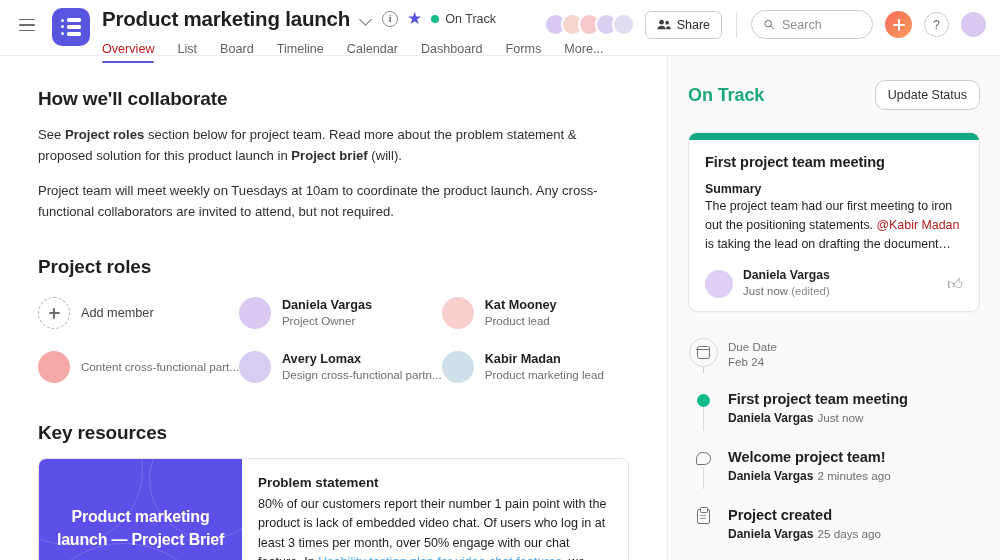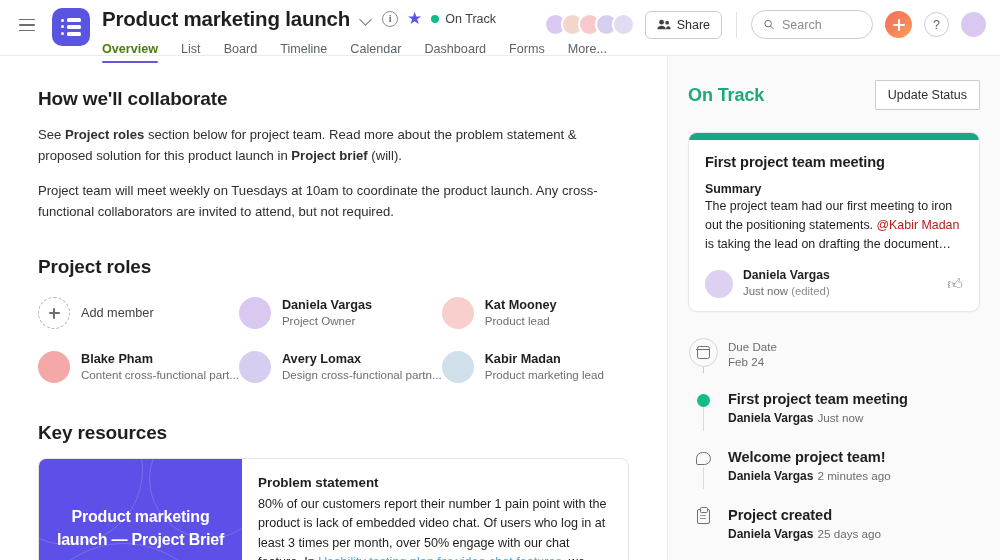--- a/index.html
+++ b/index.html
@@ -42,21 +42,21 @@
   .star-ic { font-size: 17px; color: #5a55e0; line-height: 16px; cursor: pointer; }
   .status-pill { display: flex; align-items: center; gap: 6px; cursor: pointer; }
   .status-dot { width: 8px; height: 8px; border-radius: 50%; background: #14bb8a; }
   .status-text { font-size: 12.5px; color: #3f4144; font-weight: 400; }
 
   .tabs { display: flex; gap: 0; margin-top: 5px; }
   .tab {
     font-size: 12.6px; color: #5f6366; padding: 5px 12px 7px 0; margin-right: 11px;
     cursor: pointer; position: relative; white-space: nowrap;
   }
-  .tab.active { color: #4d7c0f; font-weight: 700; }
+  .tab.active { color: #b91c1c; font-weight: 400; }
   .tab.active::after { content:""; position:absolute; left: 0; right: 12px; bottom: 0; height: 2.2px; background: #6257d8; border-radius:2px; }
 
   .top-right { position: absolute; right: 14px; top: 10px; display: flex; align-items: center; gap: 0; }
   .avatar-stack { display: flex; align-items: center; }
   .avatar-stack .av { margin-left: -6px; border: 2px solid #fff; }
   .avatar-stack .av:first-child { margin-left: 0; }
   .av { border-radius: 50%; overflow: hidden; display: block; flex: none; }
 
   .share-btn {
     display: flex; align-items: center; gap: 6px; height: 28px; padding: 0 11px; margin-left: 10px;
@@ -136,21 +136,21 @@
   .kr-link { color: #4ba7e8; }
 
   
   .right {
     width: 333px; flex: 0 0 333px; background: #fafafa; border-left: 1px solid #edebe9;
     padding: 24px 20px 0 20px; overflow: hidden; position: relative;
   }
   .right-head { display: flex; align-items: center; justify-content: space-between; }
   .ontrack { font-size: 18px; font-weight: 700; color: #1aa97c; letter-spacing: -0.1px; }
   .upd-btn {
-    border: 1px solid #cfcbcb; background: #fff; border-radius: 1px; height: 30px; padding: 0 12px;
+    border: 1px solid #cfcbcb; background: #fff; border-radius: 10px; height: 30px; padding: 0 12px;
     font-size: 12.5px; color: #2e2f31; cursor: pointer; font-family: "Liberation Sans", sans-serif;
   }
   .status-card {
     margin-top: 22px; background: #fff; border: 1px solid #e9e7e6; border-radius: 9px;
     overflow: hidden; box-shadow: 0 1px 2px rgba(0,0,0,0.04);
   }
   .card-bar { height: 7px; background: #14a884; }
   .card-in { padding: 14px 16px 12px 16px; }
   .card-ttl { font-size: 14.6px; font-weight: 700; color: #1e1f21; letter-spacing: -0.1px; }
   .card-sum-h { font-size: 12.4px; font-weight: 700; color: #1e1f21; margin-top: 12px; }
@@ -336,21 +336,20 @@
             <div class="role-name">Kat Mooney</div>
             <div class="role-sub">Product lead</div>
           </div>
         </div>
 
         <div class="role">
           <span class="av" style="width:32px;height:32px;background:#f4a8a8">
             <span class="face"><span class="hair" style="background:#4b2f1f"></span><span class="skin" style="background:#f2c09a"></span><span class="fringe" style="background:#4b2f1f"></span><span class="body" style="background:#e6ecf5"></span></span>
           </span>
           <div class="role-txt">
-            <div class="role-name">Blake Pham</div>
             <div class="role-sub">Content cross-functional part...</div>
           </div>
         </div>
 
         <div class="role">
           <span class="av" style="width:32px;height:32px;background:#d6cdf0">
             <span class="face"><span class="hair" style="background:#17100c"></span><span class="skin" style="background:#b8794f"></span><span class="fringe" style="background:#17100c"></span><span class="body" style="background:#2e2b2c"></span></span>
           </span>
           <div class="role-txt">
             <div class="role-name">Avery Lomax</div>

